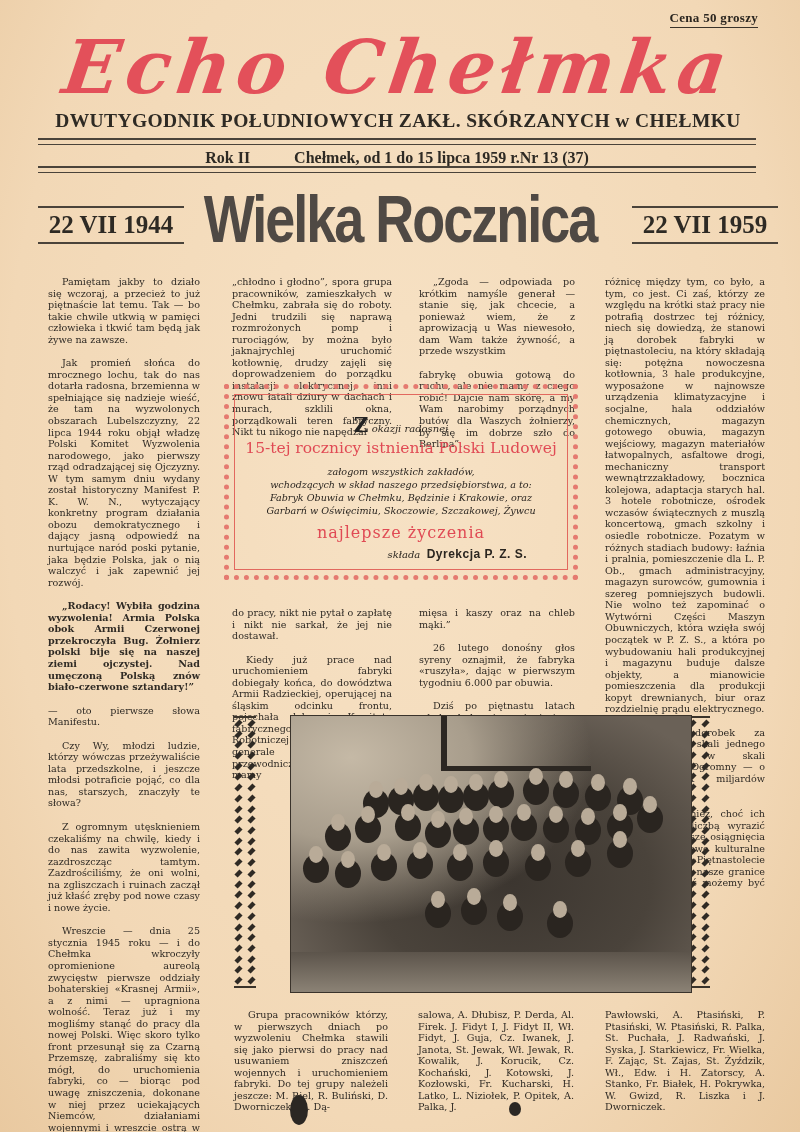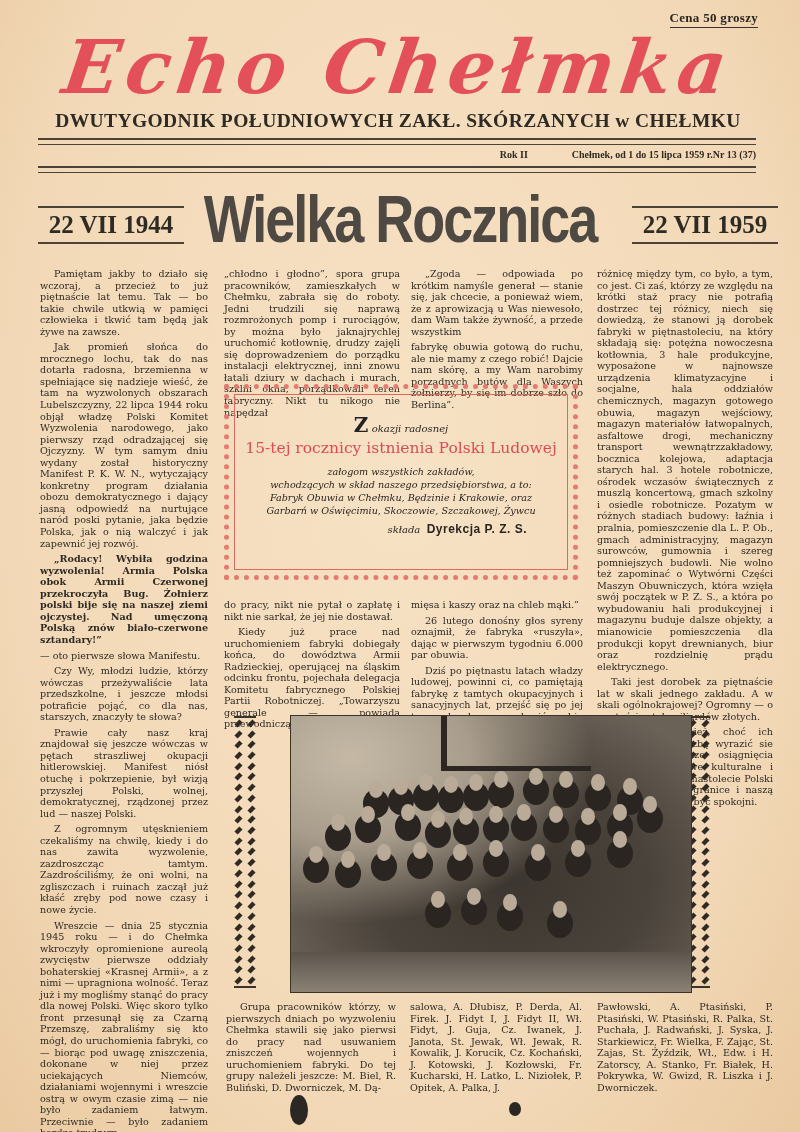--- a/index.html
+++ b/index.html
@@ -7,26 +7,26 @@
     width:800px; height:1132px; overflow:hidden; position:relative;
     background:#f4dcbc;
     background-image: radial-gradient(ellipse at 50% 40%, #f7e2c5 0%, #f2d8b6 70%, #e9c9a0 100%);
     font-family:"DejaVu Serif", serif; color:#2b2620;
   }
   .abs { position:absolute; }
   .price { right:42px; top:10px; font-family:"Liberation Serif", serif; font-weight:bold; font-size:13px; border-bottom:1.5px solid #3a332a; padding-bottom:1px; letter-spacing:0.3px;text-align:center; }
   .masthead { left:38px; top:22px; width:720px; text-align:center; font-family:"DejaVu Serif", serif; font-style:italic; font-weight:bold; font-size:74px; color:#e3505a; letter-spacing:6px; line-height:90px; transform:skewX(-8deg); }
   .subtitle { left:38px; top:110px; width:720px; text-align:center; font-family:"Liberation Serif", serif; font-weight:bold; font-size:19.5px; letter-spacing:0.4px; color:#2e2a24; white-space:nowrap; }
   .rule2 { left:38px; width:718px; height:4px; border-top:2px solid #4a433a; border-bottom:1px solid #4a433a; }
-  .infobar { left:38px; top:149px; width:718px; display:flex; justify-content:flex-end; font-family:"Liberation Serif", serif; font-size:10px; font-weight:bold; color:#2e2a24; }
+  .infobar { left:38px; top:149px; width:718px; display:flex; justify-content:center; font-family:"Liberation Serif", serif; font-size:16px; font-weight:bold; color:#2e2a24; }
   .date-side { font-family:"Liberation Serif", serif; font-size:25px; font-weight:bold; color:#2e2a24; text-align:center; width:146px; }
   .date-side .ln { height:2px; background:#4a433a; margin:3px 0; }
   .headline { left:196px; top:182px; width:408px; text-align:center; font-family:"Liberation Sans", sans-serif; font-weight:bold; font-size:54px; letter-spacing:-2px; color:#4f4944; transform:scaleY(1.22); transform-origin:top; line-height:60px; }
   .col { font-family:"DejaVu Serif", serif; font-size:9.6px; line-height:11.55px; color:#2f2a24; text-align:justify; }
-  .col p { margin:4px; text-indent:14px; }
+  .col p { margin:12px; text-indent:14px; }
   .col p.b { font-weight:bold; }
   .col p.sp { margin-top:4px; }
   .greet { left:224px; top:384px; width:344px; height:186px; border:5px dotted #e57a70; background:transparent; }
   .greet-inner { position:absolute; left:5px; top:5px; right:5px; bottom:5px; border:1.5px solid #e2685e; text-align:center; font-family:"DejaVu Serif", serif; }
   .greet .g1 { margin-top:18px; font-size:10px; font-style:italic; }
   .greet .g1 .cap { font-size:20px; font-weight:bold; font-style:normal; color:#222; }
   .greet .g2 { font-size:15.5px; color:#e04a54; margin-top:2px; }
   .greet .g3 { font-size:9.6px; font-style:italic; line-height:13px; margin-top:8px; color:#2a2520; }
   .greet .g4 { font-size:16px; color:#e04a54; letter-spacing:1px; margin-top:6px; }
   .greet .g5 { font-size:10px; margin-top:5px; text-align:right; padding-right:40px; }
@@ -69,21 +69,20 @@
   <div>22 VII 1959</div>
   <div class="ln"></div>
 </div>
 
 <div class="abs col" style="left:36px; top:264px; width:176px;">
   <p>Pamiętam jakby to działo się wczoraj, a przecież to już piętnaście lat temu. Tak — bo takie chwile utkwią w pamięci człowieka i tkwić tam będą jak żywe na zawsze.</p>
   <p>Jak promień słońca do mrocznego lochu, tak do nas dotarła radosna, brzemienna w spełniające się nadzieje wieść, że tam na wyzwolonych obszarach Lubelszczyzny, 22 lipca 1944 roku objął władzę Polski Komitet Wyzwolenia narodowego, jako pierwszy rząd odradzającej się Ojczyzny. W tym samym dniu wydany został historyczny Manifest P. K. W. N., wytyczający konkretny program działania obozu demokratycznego i dający jasną odpowiedź na nurtujące naród poski pytanie, jaka będzie Polska, jak o nią walczyć i jak zapewnić jej rozwój.</p>
   <p class="b sp">„Rodacy! Wybiła godzina wyzwolenia! Armia Polska obok Armii Czerwonej przekroczyła Bug. Żołnierz polski bije się na naszej ziemi ojczystej. Nad umęczoną Polską znów biało-czerwone sztandary!”</p>
   <p style="text-indent:0">— oto pierwsze słowa Manifestu.</p>
   <p class="sp">Czy Wy, młodzi ludzie, którzy wówczas przeżywaliście lata przedszkolne, i jeszcze młodsi potraficie pojąć, co dla nas, starszych, znaczyły te słowa?</p>
-  <p>Prawie cały nasz kraj znajdował się jeszcze wówczas w pętach straszliwej okupacji hitlerowskiej. Manifest niósł otuchę i pokrzepienie, był wizją przyszłej Polski, wolnej, demokratycznej, rządzonej przez lud — naszej Polski.</p>
   <p>Z ogromnym utęsknieniem czekaliśmy na chwilę, kiedy i do nas zawita wyzwolenie, zazdroszcząc tamtym. Zazdrościliśmy, że oni wolni, na zgliszczach i ruinach zaczął już kłaść zręby pod nowe czasy i nowe życie.</p>
   <p>Wreszcie — dnia 25 stycznia 1945 roku — i do Chełmka wkroczyły opromienione aureolą zwycięstw pierwsze oddziały bohaterskiej «Krasnej Armii», a z nimi — upragniona wolność. Teraz już i my mogliśmy stanąć do pracy dla nowej Polski. Więc skoro tylko front przesunął się za Czarną Przemszę, zabraliśmy się kto mógł, do uruchomienia fabryki, co — biorąc pod uwagę zniszczenia, dokonane w niej przez uciekających Niemców, działaniami wojennymi i wreszcie ostrą w owym czasie zimą — nie było zadaniem łatwym. Przeciwnie — było zadaniem bardzo trudnym.</p>
 
 </div>
 
 <div class="abs col" style="left:220px; top:264px; width:184px;">
   <p style="text-indent:0">„chłodno i głodno”, spora grupa pracowników, zamieszkałych w Chełmku, zabrała się do roboty. Jedni trudzili się naprawą rozmrożonych pomp i rurociągów, by można było jaknajrychlej uruchomić kotłownię, drudzy zajęli się doprowadzeniem do porządku instalacji elektrycznej, inni znowu łatali dziury w dachach i murach, szklili okna, porządkowali teren fabryczny. Nikt tu nikogo nie napędzał</p>
 </div>
 
 <div class="abs col" style="left:407px; top:264px; width:180px;">
@@ -94,20 +93,21 @@
 <div class="abs greet">
   <div class="greet-inner">
     <div class="g1"><span class="cap">Z</span> <span>okazji radosnej</span></div>
     <div class="g2">15-tej rocznicy istnienia Polski Ludowej</div>
     <div class="g3">
       <div>załogom wszystkich zakładów,</div>
       <div>wchodzących w skład naszego przedsiębiorstwa, a to:</div>
       <div>Fabryk Obuwia w Chełmku, Będzinie i Krakowie, oraz</div>
       <div>Garbarń w Oświęcimiu, Skoczowie, Szczakowej, Żywcu</div>
     </div>
+    <div class="g4">najlepsze życzenia</div>
     <div class="g5"><i>składa</i>&nbsp;&nbsp;<b>Dyrekcja P. Z. S.</b></div>
   </div>
 </div>
 
 <div class="abs col" style="left:220px; top:595px; width:184px;">
   <p style="text-indent:0">do pracy, nikt nie pytał o zapłatę i nikt nie sarkał, że jej nie dostawał.</p>
   <p class="sp">Kiedy już prace nad uruchomieniem fabryki dobiegały końca, do dowództwa Armii Radzieckiej, operującej na śląskim odcinku frontu, pojechała delegacja Komitetu fabrycznego Polskiej Partii Robotniczej. „Towarzyszu generale — powiada przewodniczący delegacji — mamy</p>
 </div>
 
 <div class="abs col" style="left:407px; top:595px; width:180px;">

